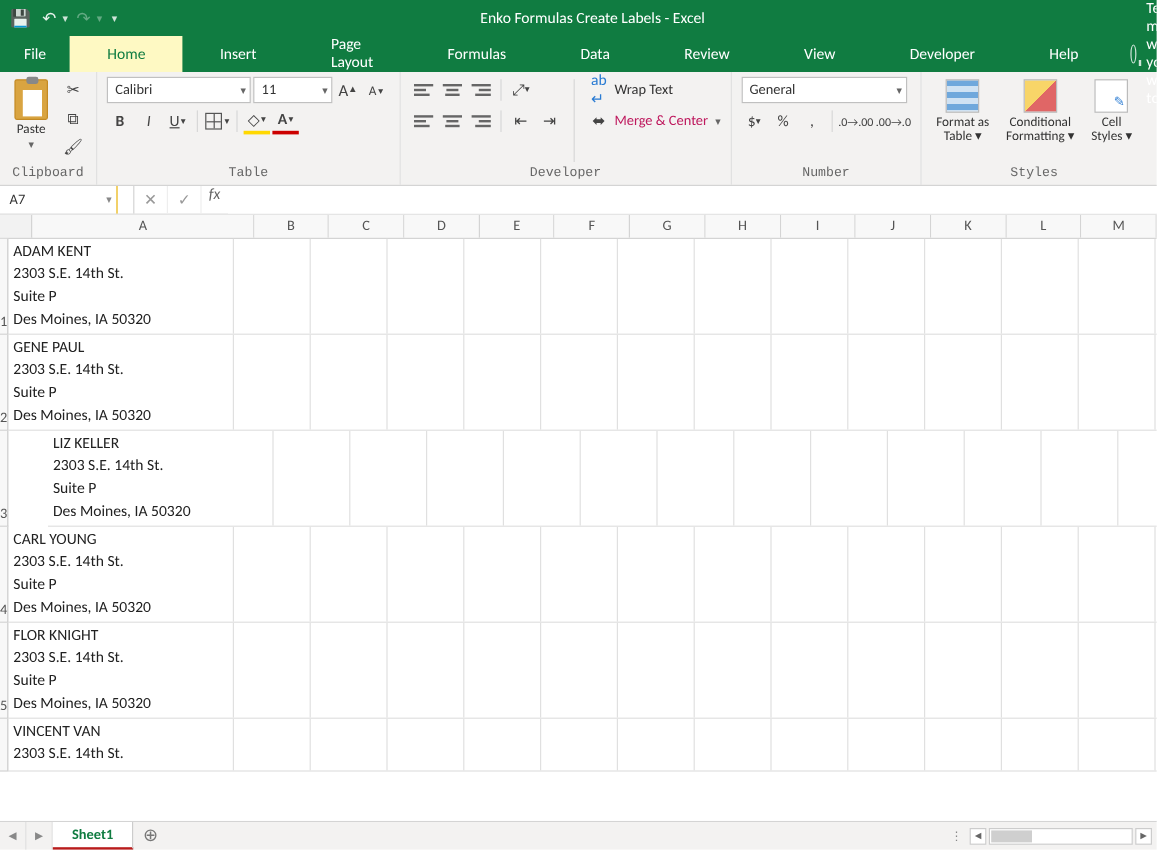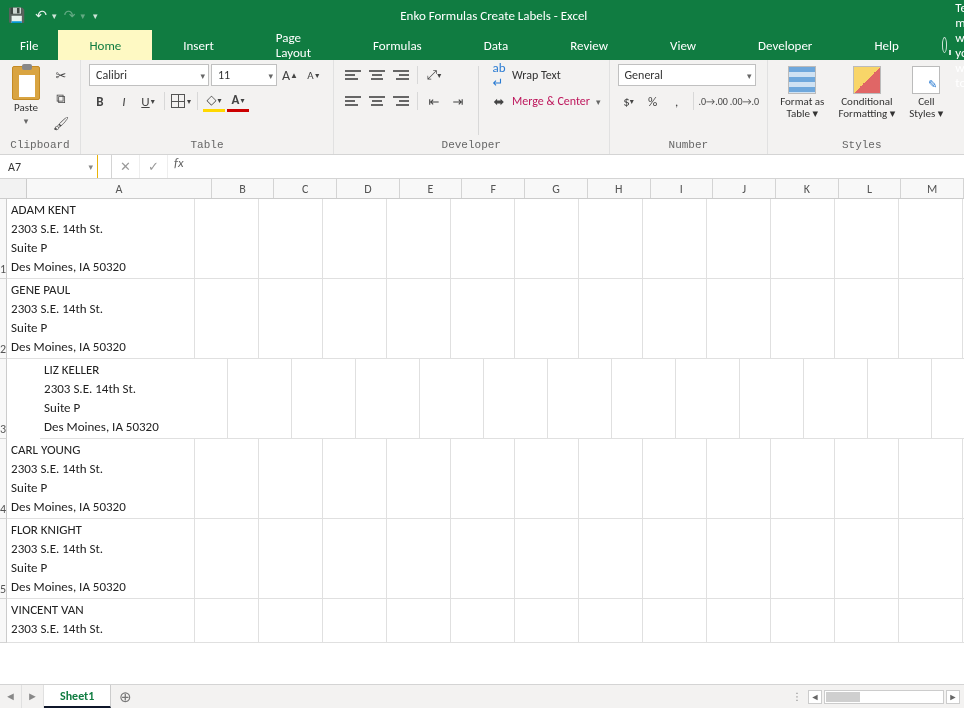--- a/index.html
+++ b/index.html
@@ -66,21 +66,21 @@
 .rh { border-right: 1px solid #ccc; border-bottom: 1px solid #d4d4d4; display: flex; align-items: flex-end; justify-content: center; color: #555; font-size: 12px; padding-bottom: 2px;}
 .cells { position: relative; flex:1;}
 .cellrow { display: flex; border-bottom: 1px solid #e0e0e0; }
 .cell { border-right: 1px solid #e0e0e0; padding: 2px 4px; font-size: 13px; color: #222; font-family: Calibri, sans-serif; white-space: pre-line; line-height: 1.45; display:flex; align-items:flex-start;}
 .cell.A { width: 188px; }
 .cell.N { width: 64px; }
 
 
 .sheetbar { height: 24px; border-top: 1px solid #d4d4d4; display: flex; align-items: stretch; background: #f3f2f1; }
 .navbtn { width: 22px; display:flex; align-items:center; justify-content:center; color:#888; font-size:11px; border-right:1px solid #e0e0e0;}
-.sheettab { padding: 0 16px; border-right: 1px solid #ccc; display:flex; align-items:center; font-size:12px; background:#fff; color:#107c41; font-weight:600; border-bottom:2px solid #0f172a;}
+.sheettab { padding: 0 16px; border-right: 1px solid #ccc; display:flex; align-items:center; font-size:12px; background:#fff; color:#107c41; font-weight:600; border-bottom:2px solid #b91c1c;}
 .addsheet { width:28px; display:flex; align-items:center; justify-content:center; color:#777; font-size:15px;}
 .hscroll-track { flex:1; display:flex; align-items:center; justify-content:flex-end; padding:0 4px; gap:2px;}
 .hscroll { width:120px; height:14px; background:#fff; border:1px solid #ccc; position:relative;}
 .hscroll::before{content:"";position:absolute;left:1px;top:1px;width:34px;height:10px;background:#cfcfcf;}
 .scroll-arrow{width:14px;height:14px;border:1px solid #ccc;display:flex;align-items:center;justify-content:center;font-size:9px;color:#666;background:#fff;}
 
 
 .align-ic{width:16px;height:14px;display:flex;flex-direction:column;gap:2px;justify-content:center;}
 .align-ic span{height:2px;background:#666;}
 .al span{width:100%}.al span:nth-child(2){width:60%}.al span:nth-child(3){width:80%}

